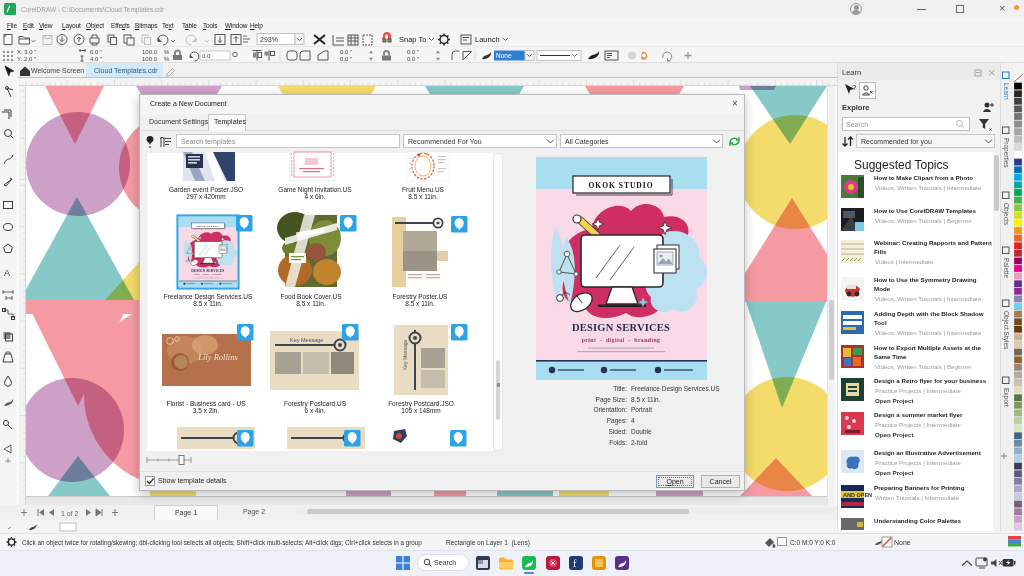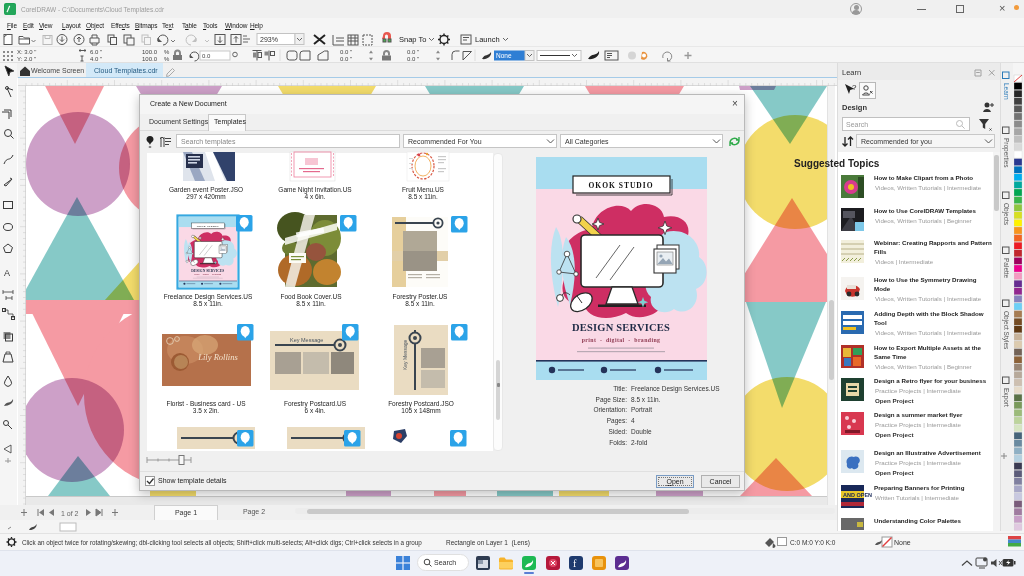--- a/index.html
+++ b/index.html
@@ -658,21 +658,21 @@
     <path d="M1 1 h6 v6 h-6 z M2.2 3.5 h3.6" stroke="#999" fill="none" stroke-width="0.9"></path>
     <path d="M15 1 l5.5 5.5 m0 -5.5 l-5.5 5.5" stroke="#999" fill="none" stroke-width="0.9"></path>
   </svg>
 <svg class="abs" style="left:842px;top:82px" width="36" height="17">
   <path d="M3 2 l4 10 1.2 -4 4 -1.2 z" fill="#222"></path>
     <text x="10" y="8" font-size="8" fill="#222">?</text>
   <rect x="17.5" y="0.5" width="16" height="16" fill="#fafafa" stroke="#b8b8b8"></rect>
   <circle cx="24" cy="6" r="2.2" fill="none" stroke="#444"></circle>
     <path d="M20.5 13 a4 4 0 0 1 7 0 z M28 9 l2.5 2.5 m0 -2.5 l-2.5 2.5" fill="none" stroke="#444"></path>
 </svg>
-<div class="abs" style="left:842px;top:103px;font-size:7.5px;font-weight:bold;color:#333">Design</div>
+<div class="abs" style="left:842px;top:103px;font-size:7.5px;font-weight:bold;color:#333">Explore</div>
 <svg class="abs" style="left:982px;top:101px" width="14" height="12">
     <circle cx="5" cy="4" r="2.5" fill="#333"></circle>
     <path d="M1 11 a4.2 4.2 0 0 1 8 0 z" fill="#333"></path>
     <path d="M10 2 v4 m-2 -2 h4" stroke="#333"></path>
   </svg>
 <div class="abs" style="left:842px;top:117px;width:128px;height:14px;background:#fff;border:1px solid #c0c0c0"></div>
 <div class="abs" style="left:846px;top:120.5px;font-size:7px;color:#999">Search</div>
 <svg class="abs" style="left:955px;top:119px" width="12" height="11">
     <circle cx="4.5" cy="4.5" r="3" fill="none" stroke="#bbb"></circle>
     <path d="M6.8 6.8 l2.8 2.8" stroke="#bbb"></path>
@@ -792,21 +792,21 @@
     <div style="position:absolute;left:37px;top:279px;font-size:6.2px;font-weight:bold;color:#333;white-space:nowrap">Open Project</div>
     <div style="position:absolute;left:36px;top:297px;font-size:6.2px;font-weight:bold;color:#222;white-space:nowrap">Design an Illustrative Advertisement</div>
     <div style="position:absolute;left:37px;top:307px;font-size:6.2px;color:#999;white-space:nowrap">Practice Projects | Intermediate</div>
     <div style="position:absolute;left:37px;top:317px;font-size:6.2px;font-weight:bold;color:#333;white-space:nowrap">Open Project</div>
     <div style="position:absolute;left:36px;top:332px;font-size:6.2px;font-weight:bold;color:#222;white-space:nowrap">Preparing Banners for Printing</div>
     <div style="position:absolute;left:37px;top:342px;font-size:6.2px;color:#999;white-space:nowrap">Written Tutorials | Intermediate</div>
     <div style="position:absolute;left:36px;top:365px;font-size:6.2px;font-weight:bold;color:#222;white-space:nowrap">Understanding Color Palettes</div>
   </div>
 <div class="abs" style="left:993px;top:152px;width:7px;height:379px;background:#f4f4f4"></div>
 <div class="abs" style="left:994px;top:155px;width:5px;height:56px;background:#c9c9c9;border-radius:2px"></div>
-<div class="abs" style="left:794px;top:158px;font-size:10px;font-weight:bold;color:#222">Suggested Topics</div>
+<div class="abs" style="left:854px;top:158px;font-size:12px;font-weight:normal;color:#222">Suggested Topics</div>
 
 <div class="abs" style="left:1000px;top:63px;width:13px;height:468px;background:#f0f0f0;border-left:1px solid #ddd"></div>
 
 <div class="abs" style="left:1013px;top:63px;width:11px;height:468px;background:#f5f5f5" id="palcol"><svg width="11" height="468">
       <rect x="1" y="12" width="8" height="7" fill="#fff" stroke="#ccc" stroke-width="0.5"></rect>
       <line x1="1" y1="19" x2="9" y2="12" stroke="#e04040"></line>
       <rect x="1" y="19.6" width="8" height="7" fill="#000000" stroke="#d0d0d0" stroke-width="0.3"></rect>
       <rect x="1" y="27.200000000000003" width="8" height="7" fill="#262626" stroke="#d0d0d0" stroke-width="0.3"></rect>
       <rect x="1" y="34.800000000000004" width="8" height="7" fill="#404040" stroke="#d0d0d0" stroke-width="0.3"></rect>
       <rect x="1" y="42.400000000000006" width="8" height="7" fill="#595959" stroke="#d0d0d0" stroke-width="0.3"></rect>

